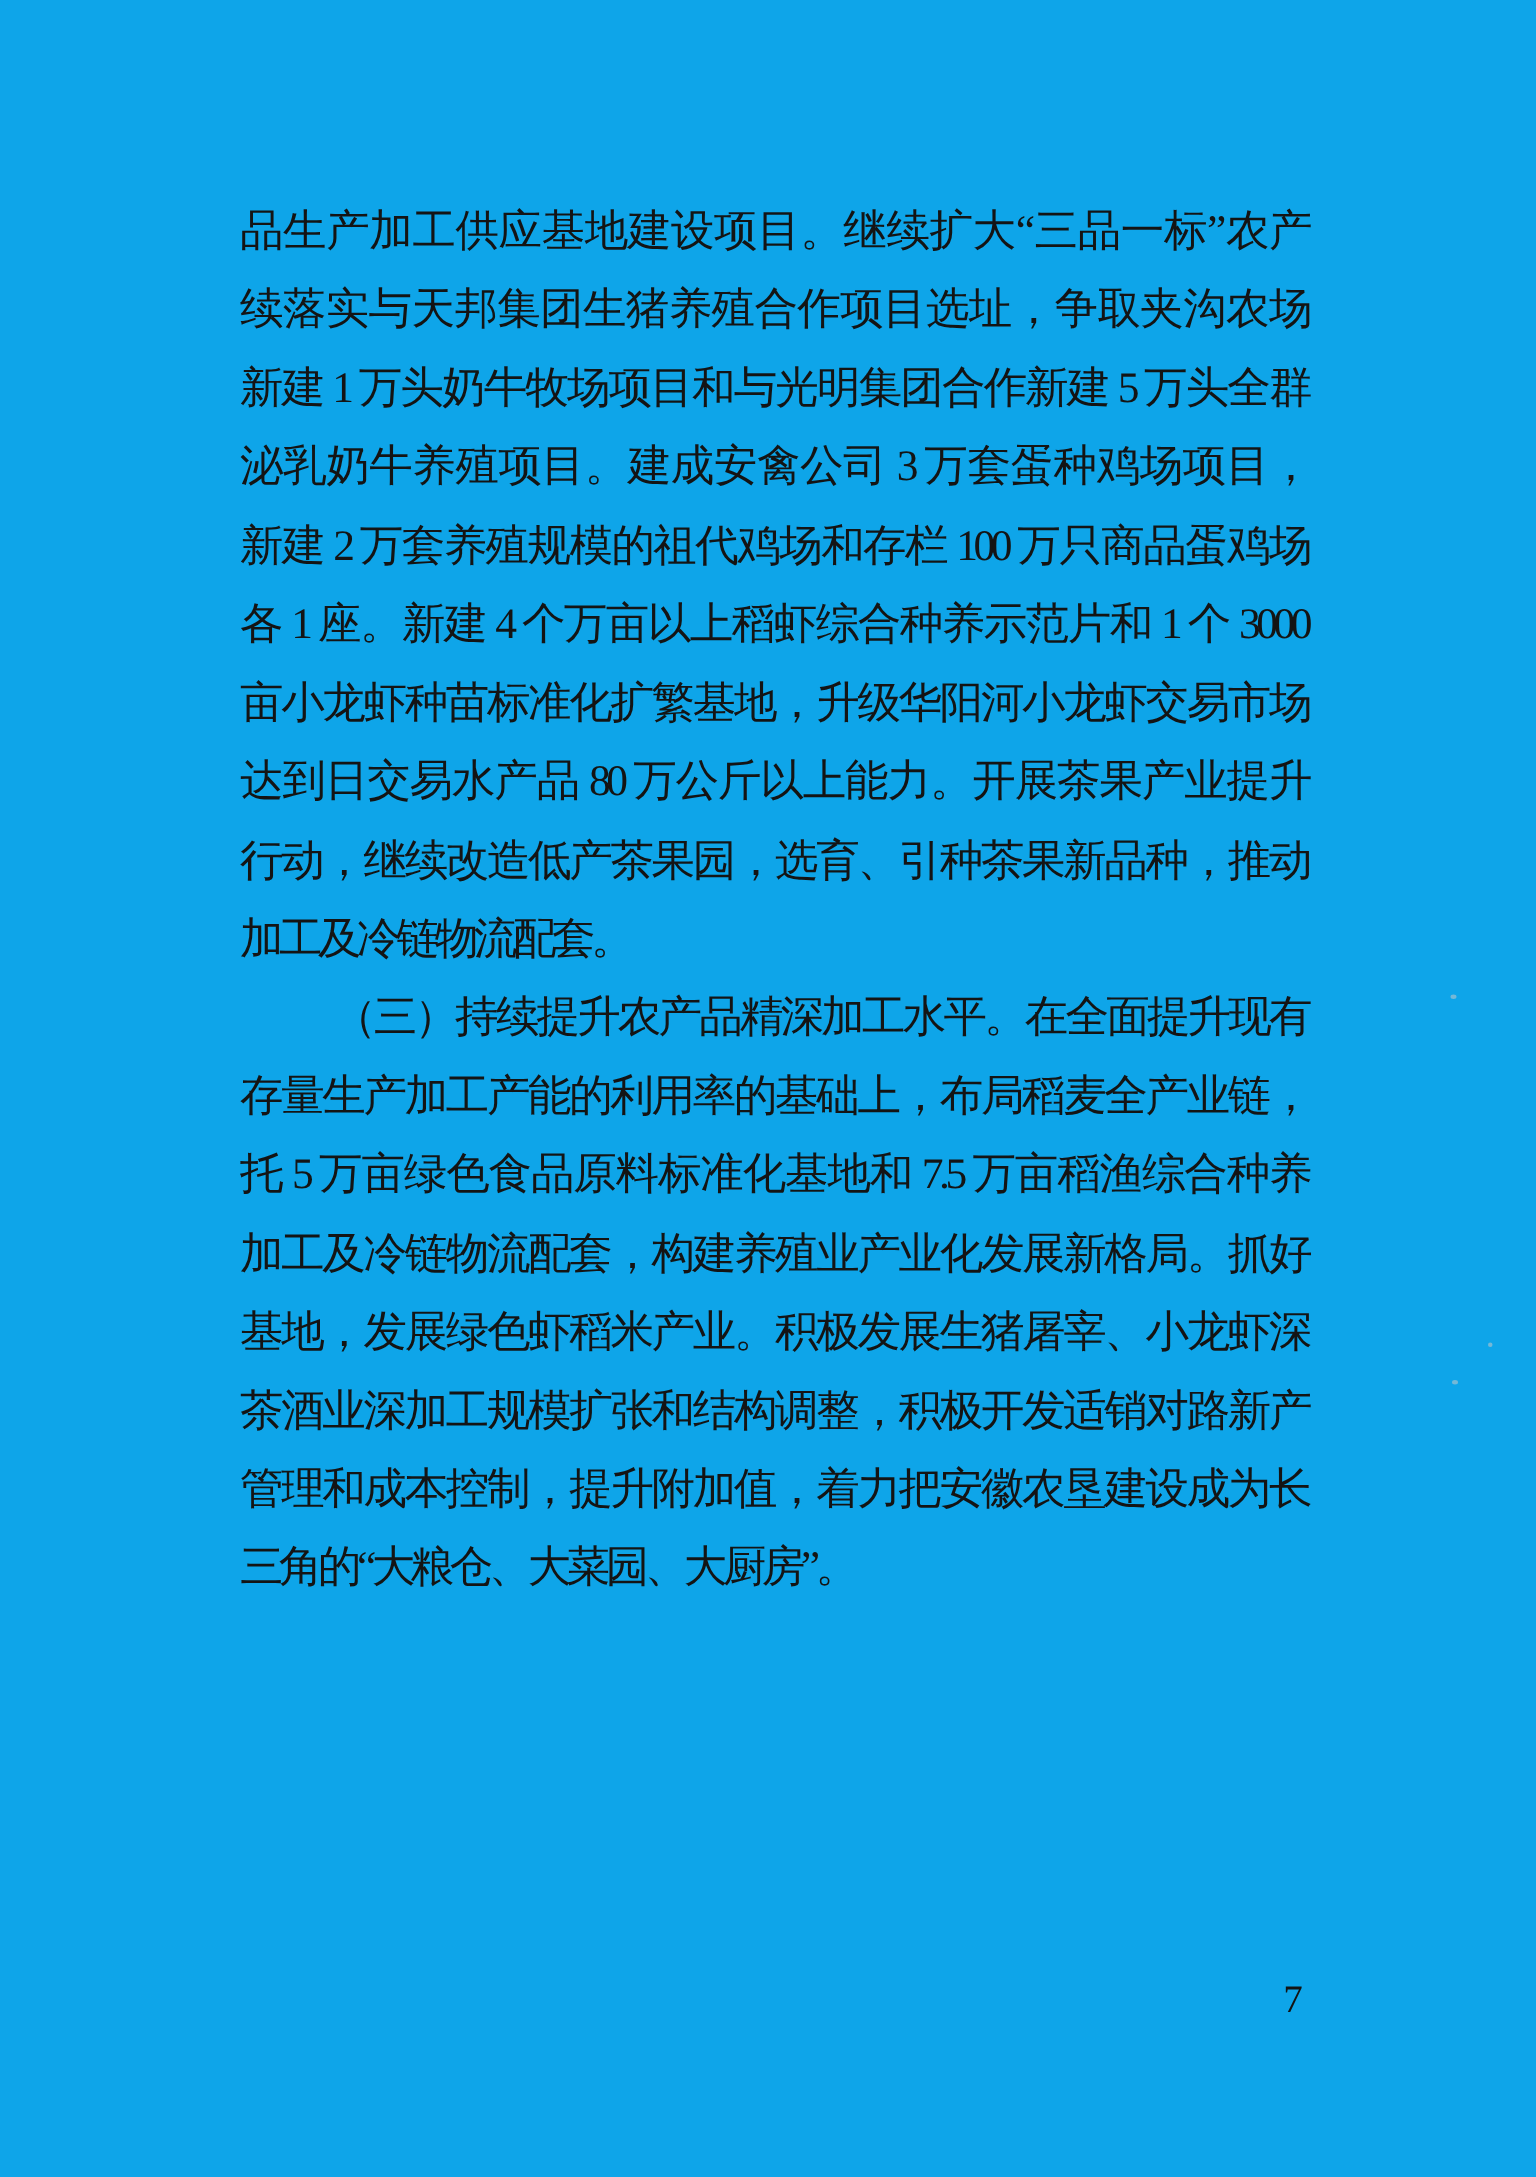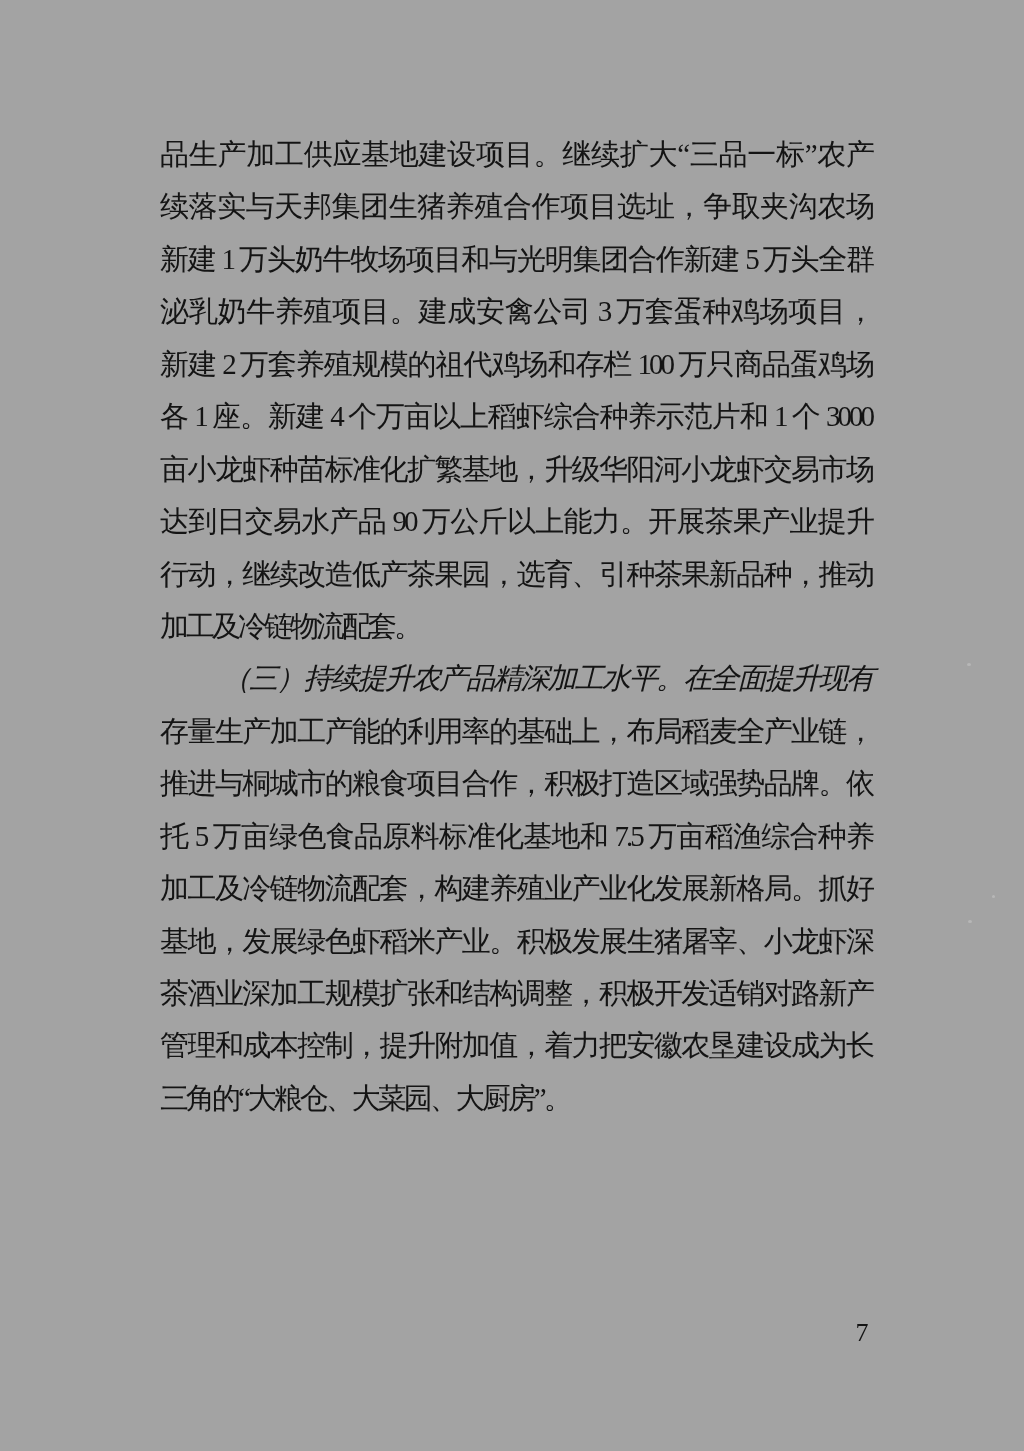--- a/index.html
+++ b/index.html
@@ -9,21 +9,21 @@
     height: 1451px;
     background: #ffffff;
     font-family: "Liberation Serif", "DejaVu Serif", serif;
     overflow: hidden;
   }
 
   .page {
     position: relative;
     width: 1024px;
     height: 1451px;
-    background: #a3a3a3;
+    background: #0ea5e9;
     color: #141414;
   }
 
   .text-block {
     position: absolute;
     left: 160px;
     top: 128px;
     width: 712px;
   }
 
@@ -41,21 +41,20 @@
 
   
   .line.end {
     -moz-text-align-last: left;
     text-align-last: left;
   }
 
   
   .line.indent {
     text-indent: 62px;
-    font-style: italic;
   }
 
   .page-number {
     position: absolute;
     left: 840px;
     top: 1316px;
     width: 44px;
     text-align: center;
     font-size: 26px;
     line-height: 34px;
@@ -80,27 +79,26 @@
 
   <div class="text-block">
 
     <div class="line fill">品生产加工供应基地建设项目。继续扩大“三品一标”农产</div>
     <div class="line fill">续落实与天邦集团生猪养殖合作项目选址，争取夹沟农场</div>
     <div class="line fill">新建 1 万头奶牛牧场项目和与光明集团合作新建 5 万头全群</div>
     <div class="line fill">泌乳奶牛养殖项目。建成安禽公司 3 万套蛋种鸡场项目，</div>
     <div class="line fill">新建 2 万套养殖规模的祖代鸡场和存栏 100 万只商品蛋鸡场</div>
     <div class="line fill">各 1 座。新建 4 个万亩以上稻虾综合种养示范片和 1 个 3000</div>
     <div class="line fill">亩小龙虾种苗标准化扩繁基地，升级华阳河小龙虾交易市场</div>
-    <div class="line fill">达到日交易水产品 90 万公斤以上能力。开展茶果产业提升</div>
+    <div class="line fill">达到日交易水产品 80 万公斤以上能力。开展茶果产业提升</div>
     <div class="line fill">行动，继续改造低产茶果园，选育、引种茶果新品种，推动</div>
     <div class="line end">加工及冷链物流配套。</div>
 
     <div class="line fill indent">（三）持续提升农产品精深加工水平。在全面提升现有</div>
     <div class="line fill">存量生产加工产能的利用率的基础上，布局稻麦全产业链，</div>
-    <div class="line fill">推进与桐城市的粮食项目合作，积极打造区域强势品牌。依</div>
     <div class="line fill">托 5 万亩绿色食品原料标准化基地和 7.5 万亩稻渔综合种养</div>
     <div class="line fill">加工及冷链物流配套，构建养殖业产业化发展新格局。抓好</div>
     <div class="line fill">基地，发展绿色虾稻米产业。积极发展生猪屠宰、小龙虾深</div>
     <div class="line fill">茶酒业深加工规模扩张和结构调整，积极开发适销对路新产</div>
     <div class="line fill">管理和成本控制，提升附加值，着力把安徽农垦建设成为长</div>
     <div class="line end">三角的“大粮仓、大菜园、大厨房”。</div>
 
   </div>
 
   <div class="page-number">7</div>

